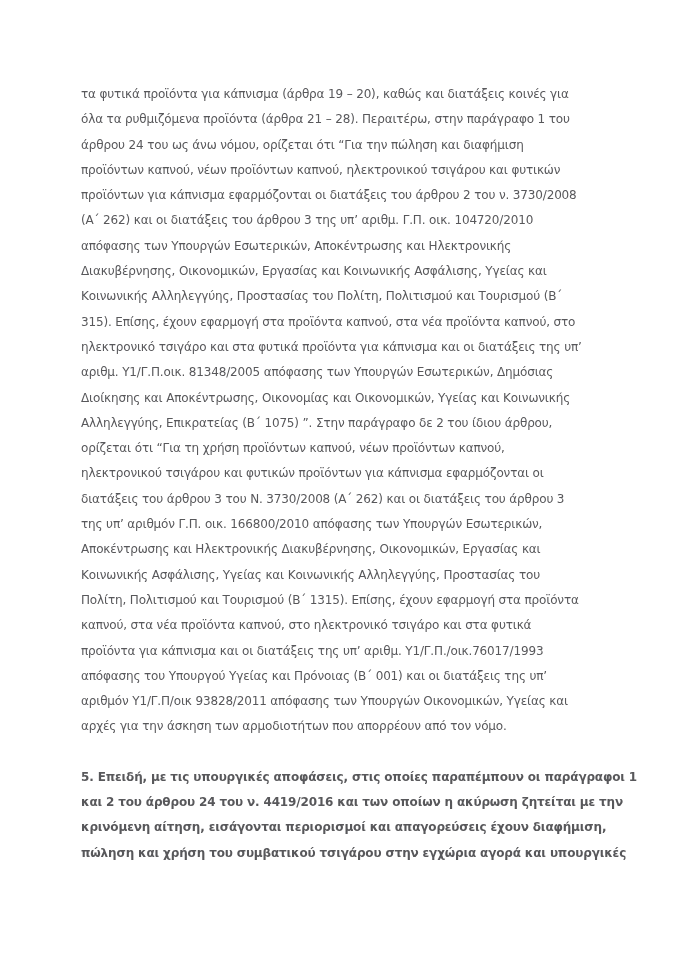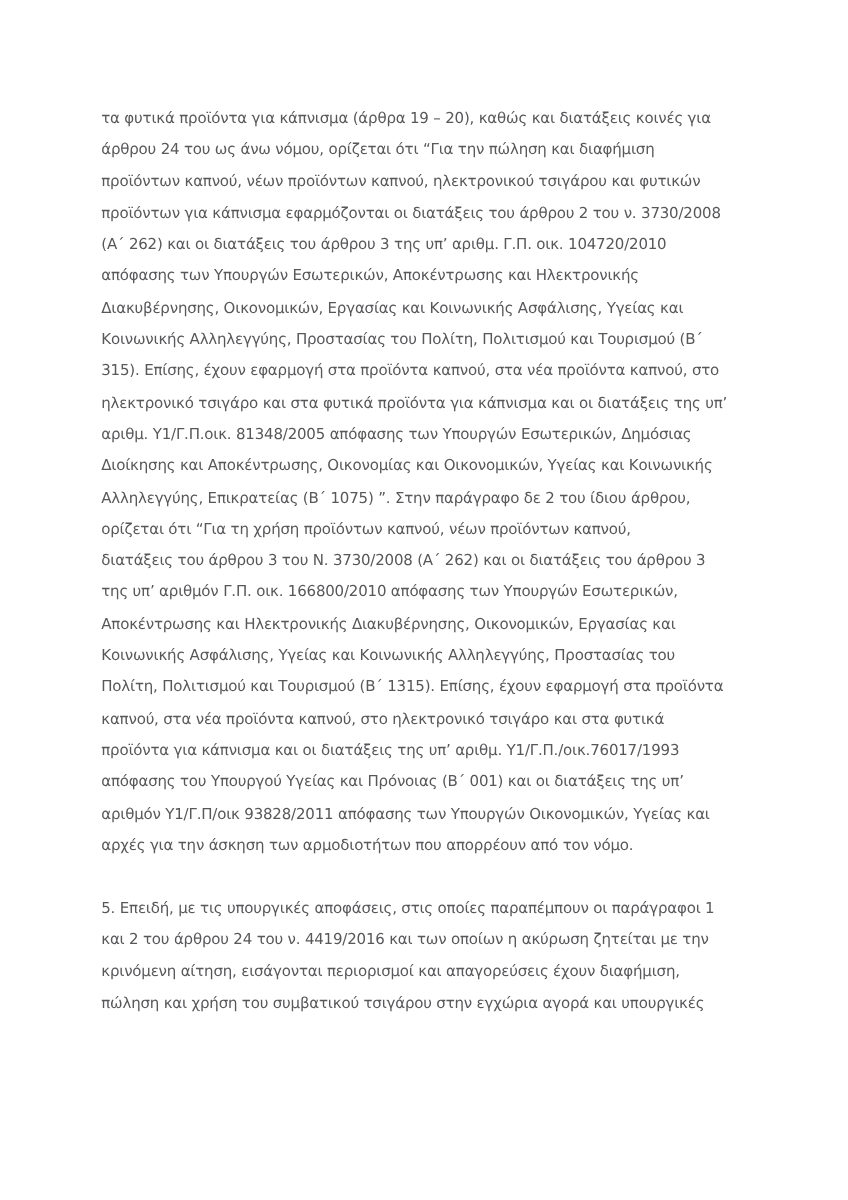--- a/index.html
+++ b/index.html
@@ -23,46 +23,49 @@
     color: #58585b;
     font-size: 12px;
     letter-spacing: -0.15px;
   }
   .paragraph {
     margin: 0;
     padding: 0;
   }
   .paragraph + .paragraph {
     margin-top: 25px;
+    font-weight: bold;
   }
   .line {
     line-height: 25.3px;
     white-space: nowrap;
   }
 </style>
 </head>
 <body>
 
 <div class="page" style="background: rgb(255, 255, 255);">
   <div class="textblock" style="color: rgb(88, 88, 91);">
     <div class="paragraph">
         <div class="line">τα φυτικά προϊόντα για κάπνισμα (άρθρα 19 – 20), καθώς και διατάξεις κοινές για</div>
+        <div class="line">όλα τα ρυθμιζόμενα προϊόντα (άρθρα 21 – 28). Περαιτέρω, στην παράγραφο 1 του</div>
         <div class="line">άρθρου 24 του ως άνω νόμου, ορίζεται ότι “Για την πώληση και διαφήμιση</div>
         <div class="line">προϊόντων καπνού, νέων προϊόντων καπνού, ηλεκτρονικού τσιγάρου και φυτικών</div>
         <div class="line">προϊόντων για κάπνισμα εφαρμόζονται οι διατάξεις του άρθρου 2 του ν. 3730/2008</div>
         <div class="line">(Α΄ 262) και οι διατάξεις του άρθρου 3 της υπ’ αριθμ. Γ.Π. οικ. 104720/2010</div>
         <div class="line">απόφασης των Υπουργών Εσωτερικών, Αποκέντρωσης και Ηλεκτρονικής</div>
         <div class="line">Διακυβέρνησης, Οικονομικών, Εργασίας και Κοινωνικής Ασφάλισης, Υγείας και</div>
         <div class="line">Κοινωνικής Αλληλεγγύης, Προστασίας του Πολίτη, Πολιτισμού και Τουρισμού (Β΄</div>
         <div class="line">315). Επίσης, έχουν εφαρμογή στα προϊόντα καπνού, στα νέα προϊόντα καπνού, στο</div>
         <div class="line">ηλεκτρονικό τσιγάρο και στα φυτικά προϊόντα για κάπνισμα και οι διατάξεις της υπ’</div>
         <div class="line">αριθμ. Υ1/Γ.Π.οικ. 81348/2005 απόφασης των Υπουργών Εσωτερικών, Δημόσιας</div>
         <div class="line">Διοίκησης και Αποκέντρωσης, Οικονομίας και Οικονομικών, Υγείας και Κοινωνικής</div>
         <div class="line">Αλληλεγγύης, Επικρατείας (Β΄ 1075) ”. Στην παράγραφο δε 2 του ίδιου άρθρου,</div>
         <div class="line">ορίζεται ότι “Για τη χρήση προϊόντων καπνού, νέων προϊόντων καπνού,</div>
+        <div class="line">ηλεκτρονικού τσιγάρου και φυτικών προϊόντων για κάπνισμα εφαρμόζονται οι</div>
         <div class="line">διατάξεις του άρθρου 3 του Ν. 3730/2008 (Α΄ 262) και οι διατάξεις του άρθρου 3</div>
         <div class="line">της υπ’ αριθμόν Γ.Π. οικ. 166800/2010 απόφασης των Υπουργών Εσωτερικών,</div>
         <div class="line">Αποκέντρωσης και Ηλεκτρονικής Διακυβέρνησης, Οικονομικών, Εργασίας και</div>
         <div class="line">Κοινωνικής Ασφάλισης, Υγείας και Κοινωνικής Αλληλεγγύης, Προστασίας του</div>
         <div class="line">Πολίτη, Πολιτισμού και Τουρισμού (Β΄ 1315). Επίσης, έχουν εφαρμογή στα προϊόντα</div>
         <div class="line">καπνού, στα νέα προϊόντα καπνού, στο ηλεκτρονικό τσιγάρο και στα φυτικά</div>
         <div class="line">προϊόντα για κάπνισμα και οι διατάξεις της υπ’ αριθμ. Υ1/Γ.Π./οικ.76017/1993</div>
         <div class="line">απόφασης του Υπουργού Υγείας και Πρόνοιας (Β΄ 001) και οι διατάξεις της υπ’</div>
         <div class="line">αριθμόν Υ1/Γ.Π/οικ 93828/2011 απόφασης των Υπουργών Οικονομικών, Υγείας και</div>
         <div class="line">αρχές για την άσκηση των αρμοδιοτήτων που απορρέουν από τον νόμο.</div>

